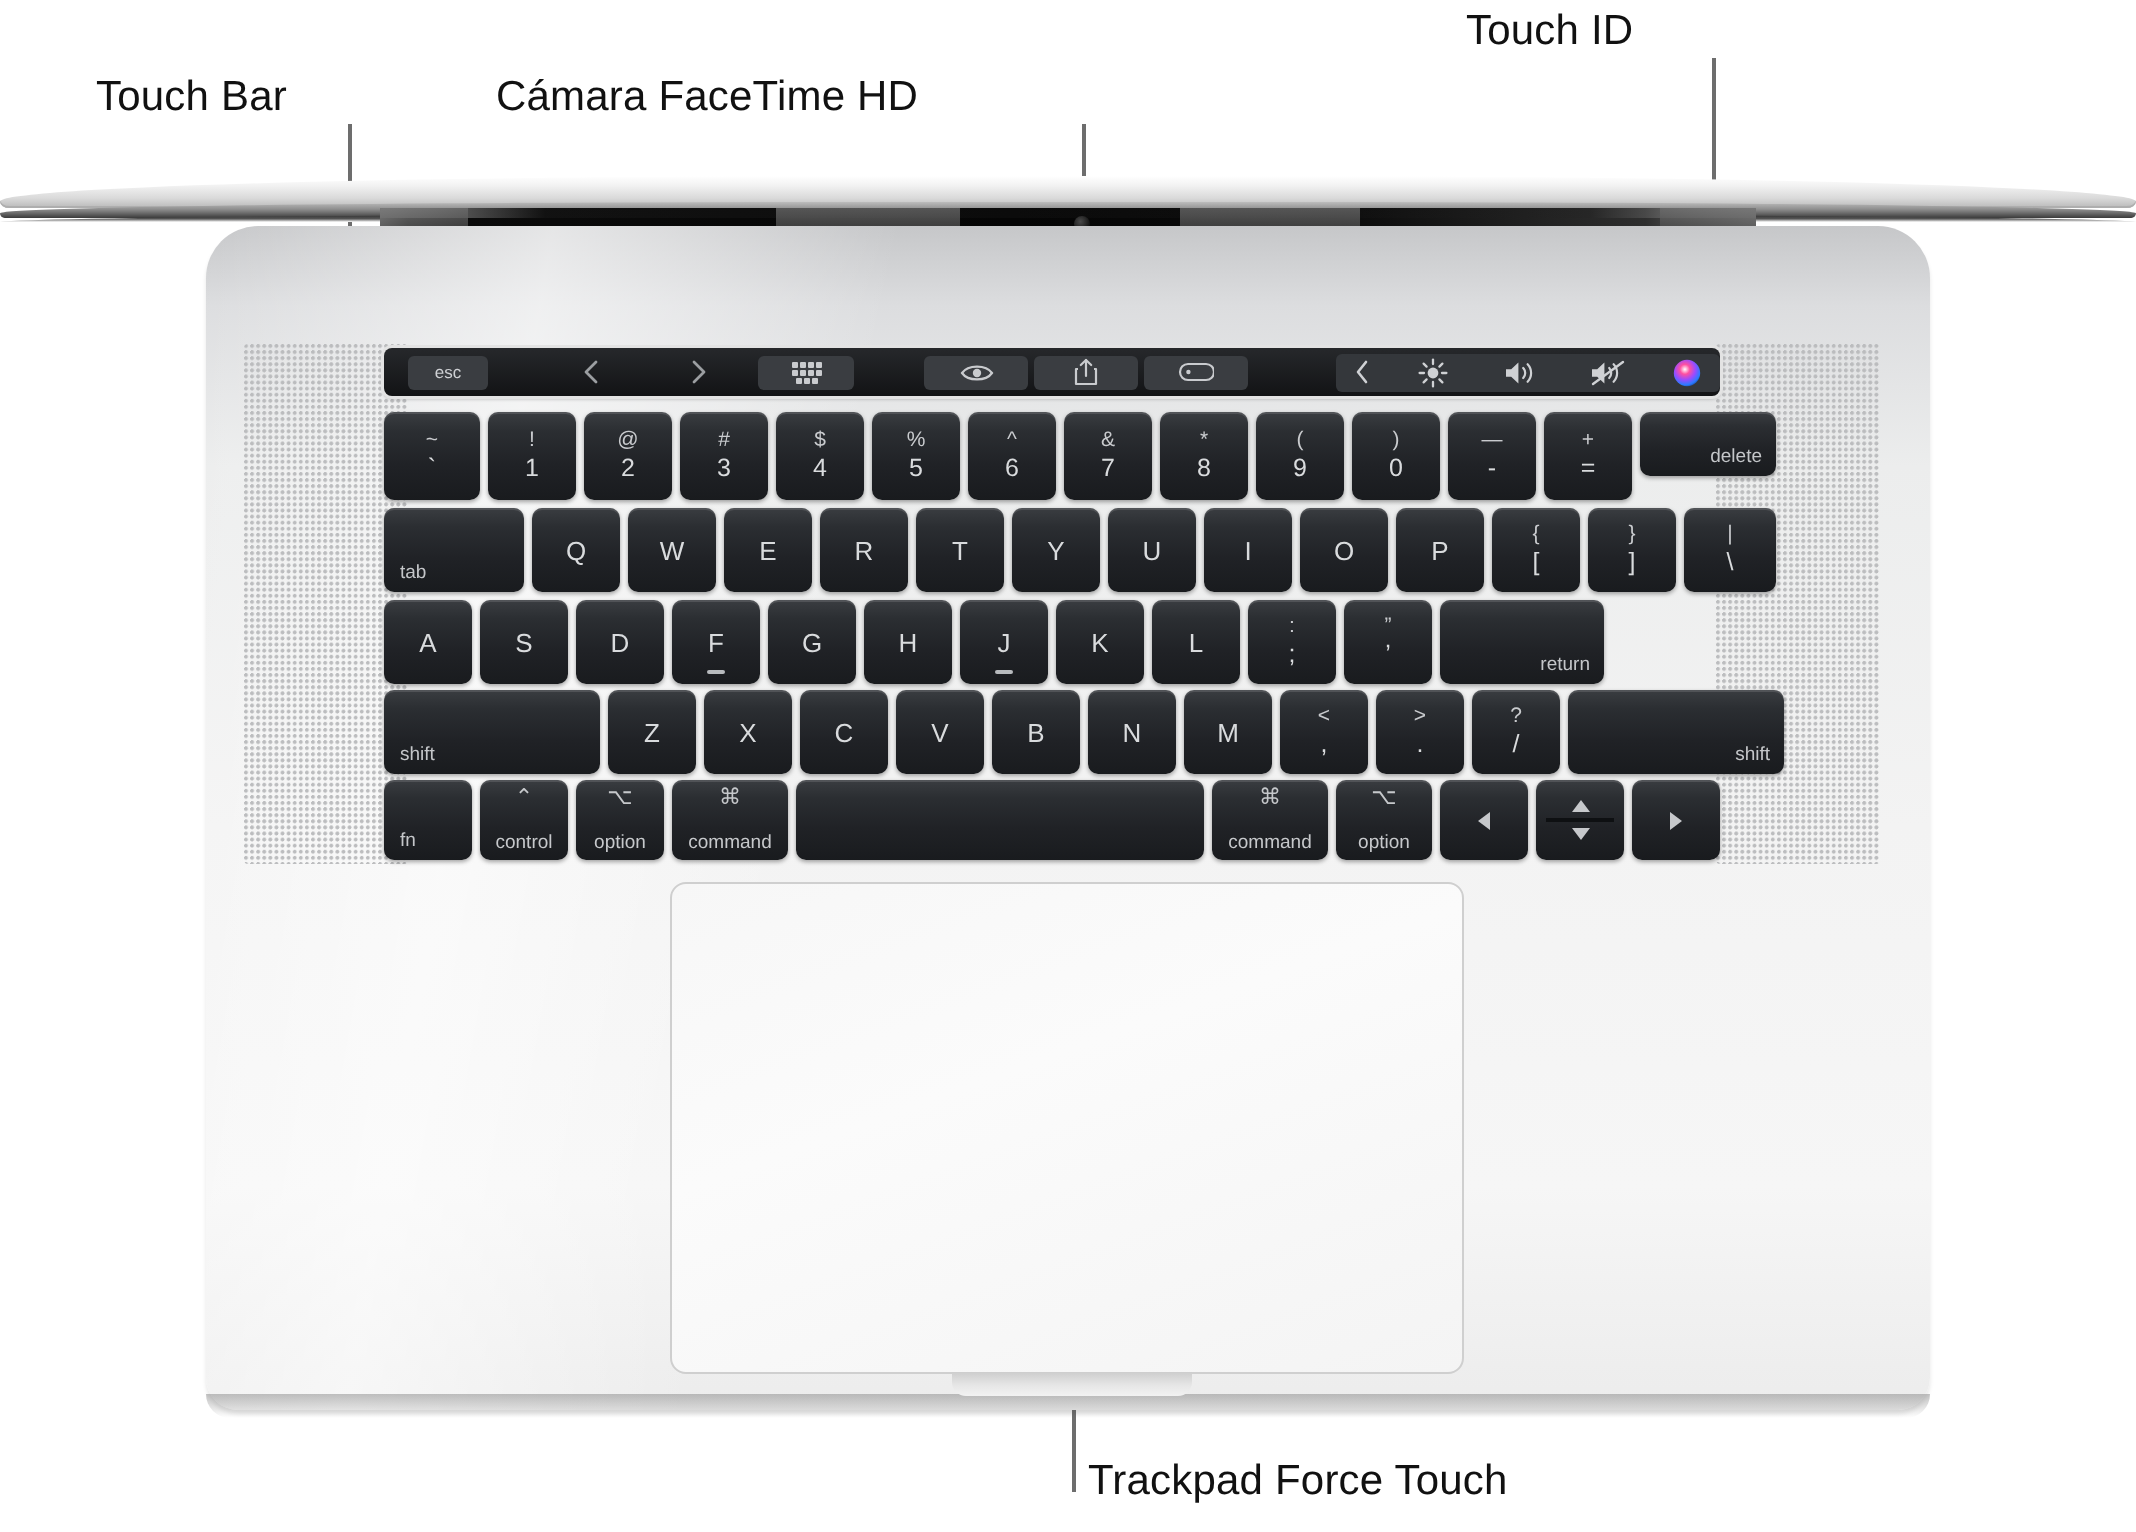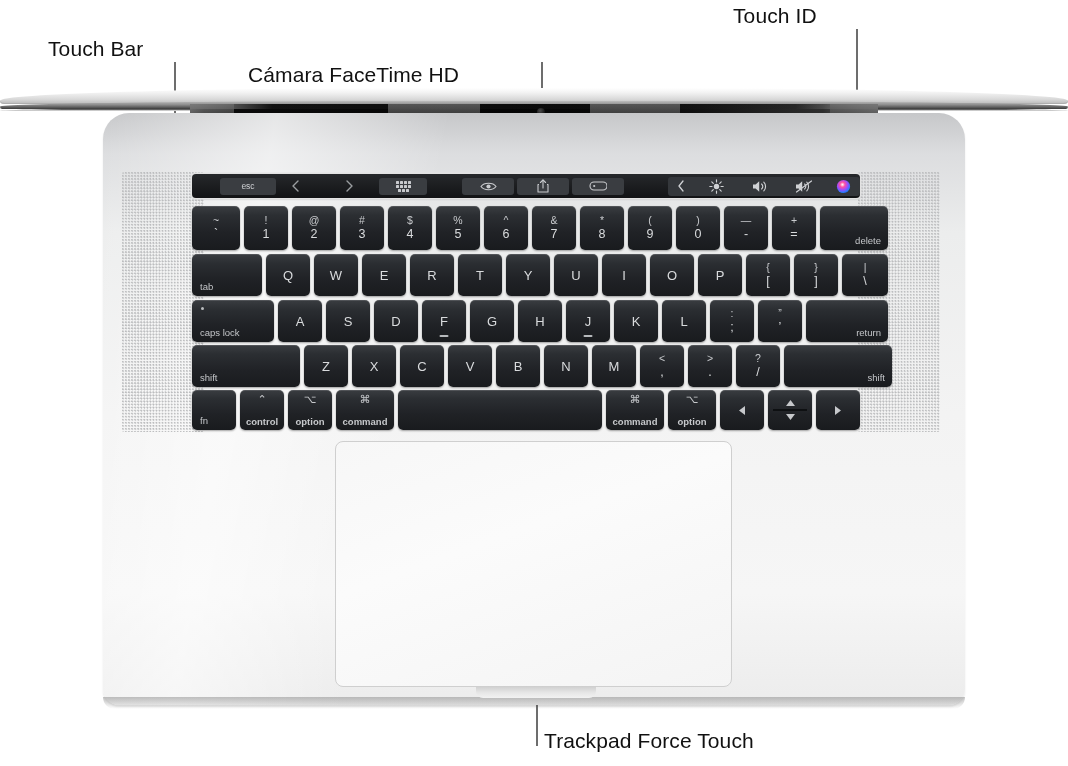--- a/index.html
+++ b/index.html
@@ -130,21 +130,21 @@
   }
   .key.capslock .dot {
     position: absolute; left: 9px; top: 7px;
     width: 3px; height: 3px; border-radius: 50%; background: #b9bcbf;
   }
   .key.mod {
     flex-direction: column; align-items: center; justify-content: space-between;
     padding: 4px 0 4px 0;
   }
   .key.mod .sym { font-size: 11px; color: #c6c8cb; line-height: 1; }
-  .key.mod .nm  { font-size: 9.5px; color: #c6c8cb; line-height: 1; font-weight: bold; }
+  .key.mod .nm  { font-size: 9.5px; color: #c6c8cb; line-height: 1; }
   .homebump {
     position: absolute; bottom: 5px; left: 50%; transform: translateX(-50%);
     width: 9px; height: 1.6px; background: #b7babd; border-radius: 1px;
   }
 
   
   .touchbar {
     position: absolute; left: 192px; top: 174px; width: 668px; height: 24px;
     background: linear-gradient(#26282b, #121315);
     border-radius: 4px;
@@ -183,21 +183,21 @@
   }
 </style>
 </head>
 <body>
 
 <div id="stage">
 
   <div class="callout" style="left:32px; top:36px;margin-left:16px;">Touch Bar</div>
   <div class="leader" style="left:174px; top:62px; height:126px;"></div>
 
-  <div class="callout" style="left:248px; top:36px;margin-top:26px;">Cámara FaceTime HD</div>
+  <div class="callout" style="left:248px; top:36px;">Cámara FaceTime HD</div>
   <div class="leader" style="left:541px; top:62px; height:50px;"></div>
 
   <div class="callout" style="left:733px; top:3px;">Touch ID</div>
   <div class="leader" style="left:856px; top:29px; height:164px;"></div>
 
   <div class="callout" style="left:544px; top:728px;text-align:center;">Trackpad Force Touch</div>
   <div class="leader" style="left:536px; top:622px; height:124px;"></div>
 
   <div class="lid-wrap">
     <div class="lid-top"></div>
@@ -216,21 +216,21 @@
 
   <div class="body"></div>
   <div class="body-sheen"></div>
   <div class="body-bottom-shadow"></div>
 
   <div class="grille left"></div>
   <div class="grille right"></div>
 
   <div class="touchbar">
 
-    <div class="tb-btn" style="left:28px; width:56px;">
+    <div class="tb-btn" style="left:12px; width:40px;">
       <span>esc</span>
     </div>
 
     <div class="tb-btn tb-flat" style="left:79px; width:48px;">
       <span>
         <svg width="9" height="12" viewBox="0 0 9 12">
             <path d="M7 1 L2 6 L7 11" stroke="#9b9ea1" stroke-width="1.4" fill="none" stroke-linecap="round" stroke-linejoin="round"></path>
           </svg>
       </span>
     </div>
@@ -427,21 +427,21 @@
             <span class="up">—</span>
             <span class="low">-</span>
           </span>
         </div>
         <div class="key" style="width: 44px; height: 44px;">
           <span class="dual">
             <span class="up">+</span>
             <span class="low">=</span>
           </span>
         </div>
-        <div class="key wide-label" style="width: 68px; height: 44px;">
+        <div class="key wide-label" style="width: 68px; height: 32px;">
           <span>delete</span>
         </div>
       </div>
     <div class="row" id="row-1" style="top: 82px; left: 0px;">
         <div class="key wide-label lft" style="width: 70px; height: 42px; text-align: center;">
           <span>tab</span>
         </div>
         <div class="key" style="width: 44px; height: 42px;">
           <span class="single">Q</span>
         </div>
@@ -485,24 +485,20 @@
           </span>
         </div>
         <div class="key" style="width: 46px; height: 42px;">
           <span class="dual">
             <span class="up">|</span>
             <span class="low">\</span>
           </span>
         </div>
       </div>
     <div class="row" id="row-2" style="top: 128px; left: 0px;">
-        <div class="key wide-label lft capslock" style="width: 82px; height: 42px;">
-          <span class="dot"></span>
-          <span>caps lock</span>
-        </div>
         <div class="key" style="width: 44px; height: 42px;">
           <span class="single">A</span>
         </div>
         <div class="key" style="width: 44px; height: 42px;">
           <span class="single">S</span>
         </div>
         <div class="key" style="width: 44px; height: 42px;">
           <span class="single">D</span>
         </div>
         <div class="key" style="width: 44px; height: 42px;">

